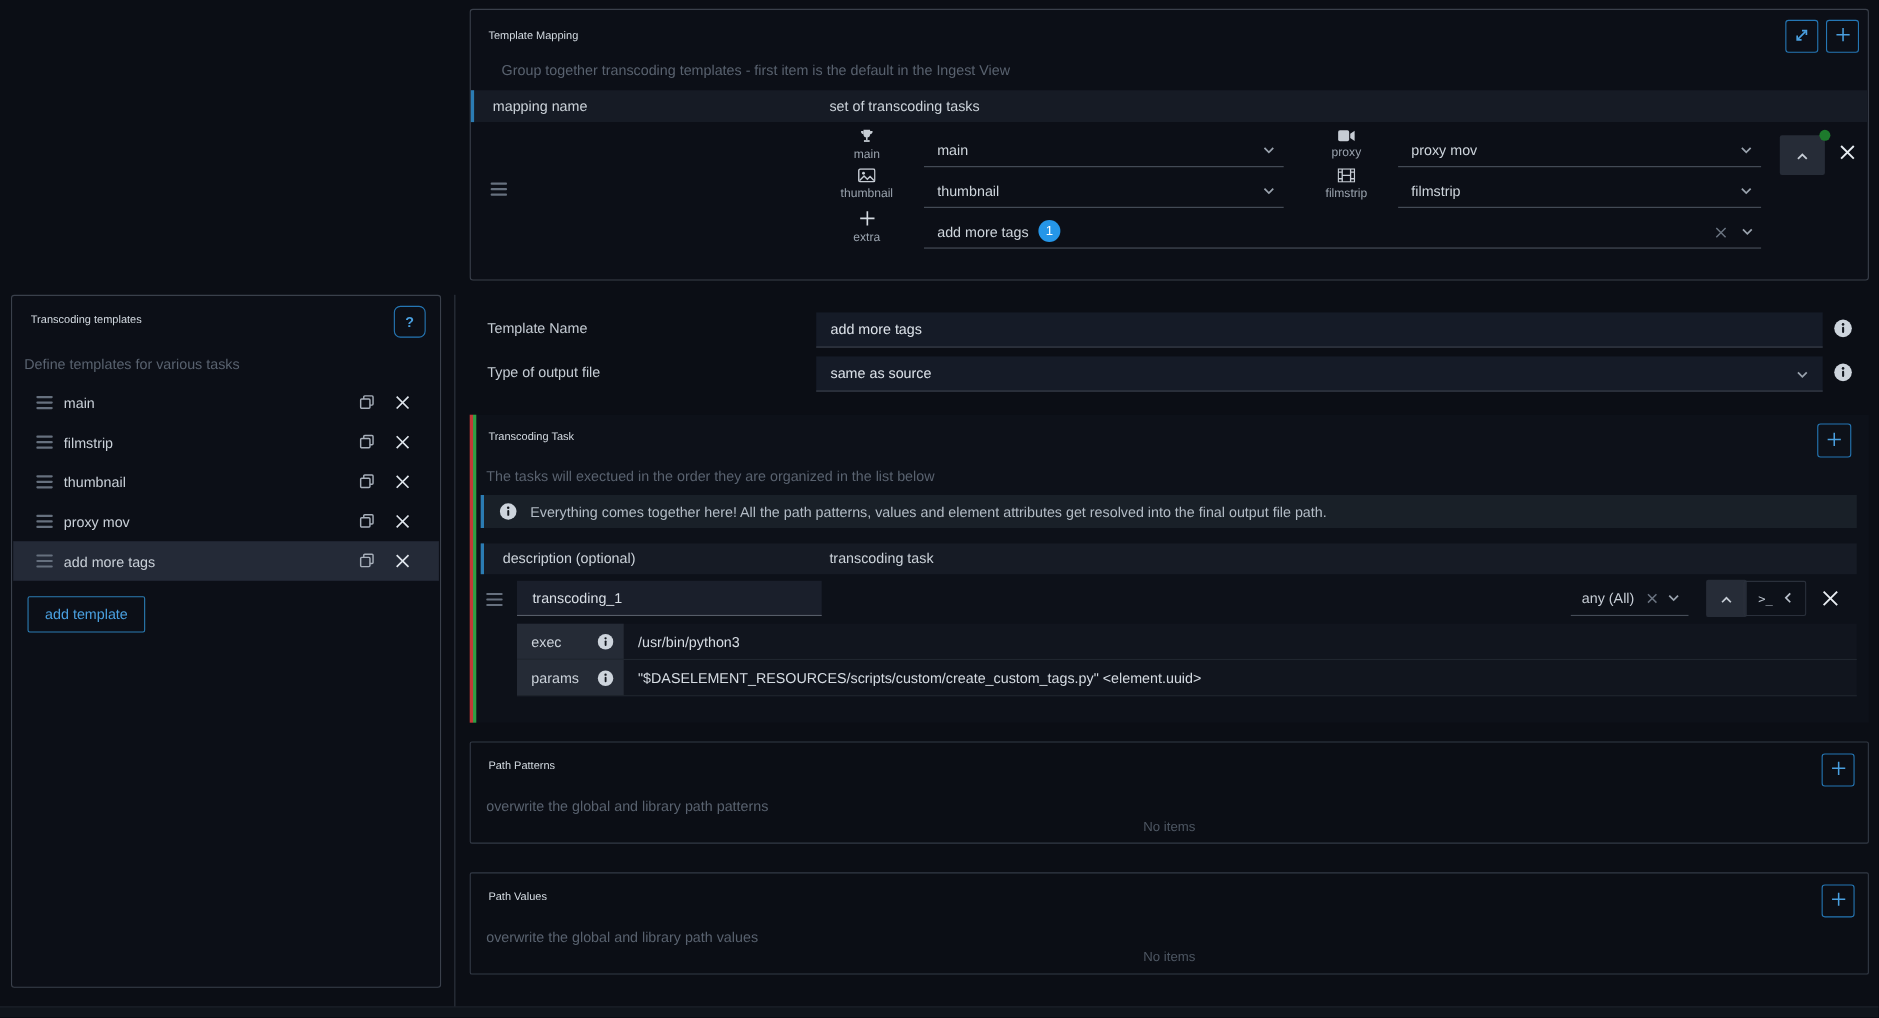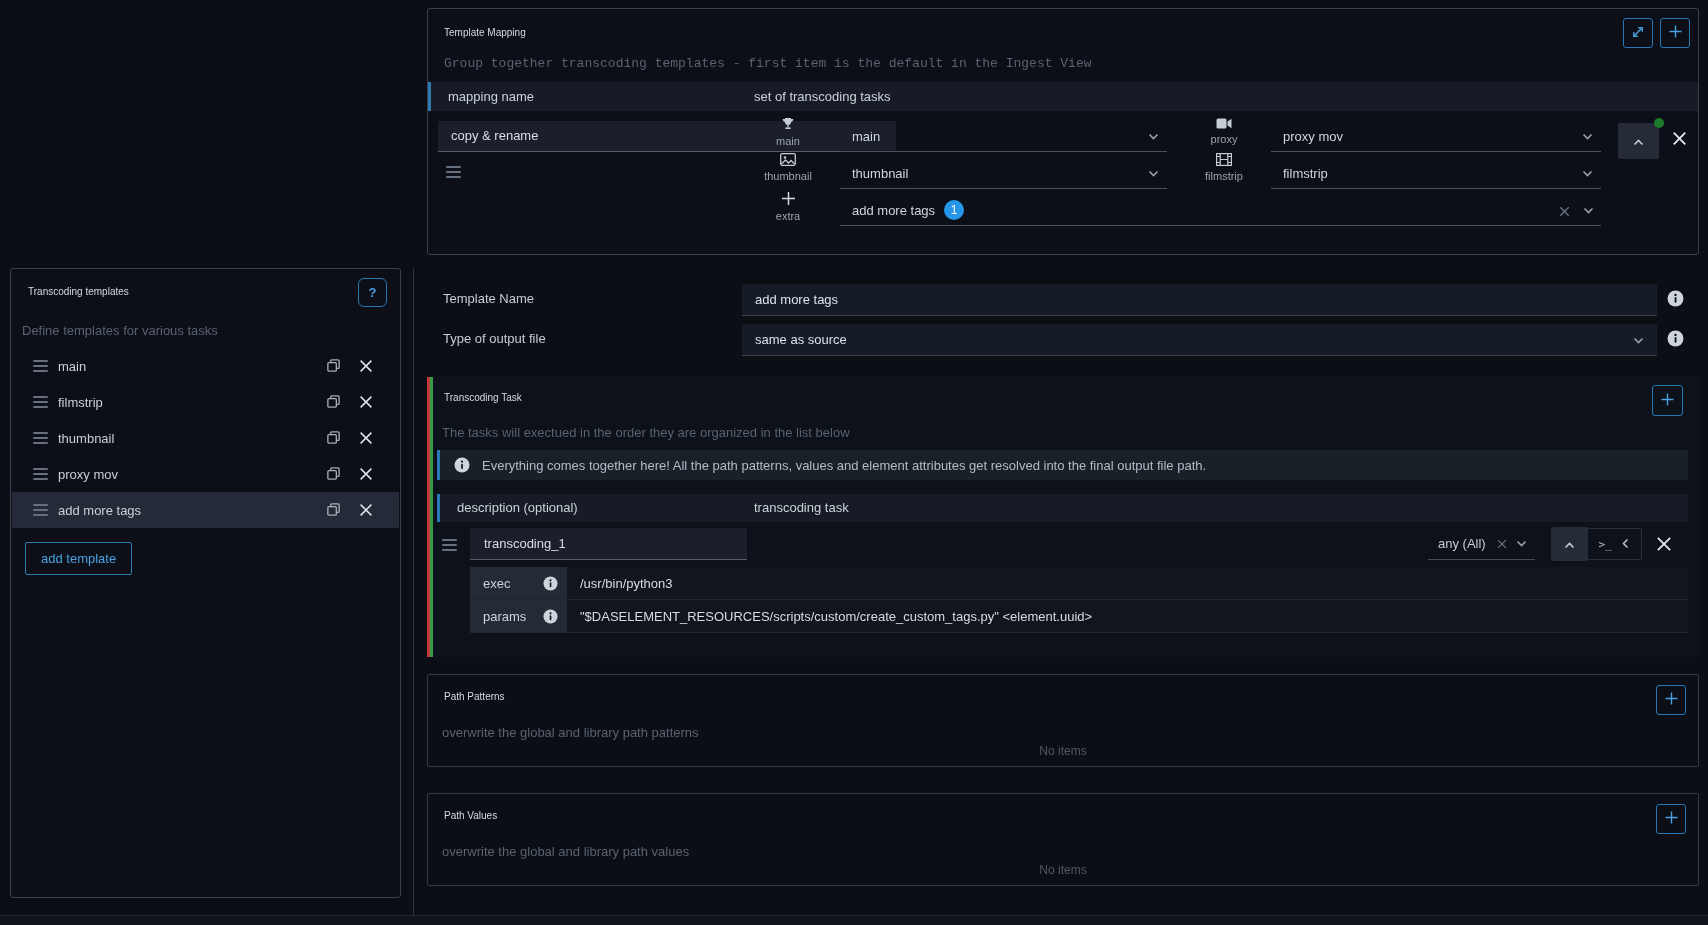--- a/index.html
+++ b/index.html
@@ -20,21 +20,21 @@
   .badge { display:inline-flex; align-items:center; justify-content:center;
            min-width:20px; height:20px; border-radius:10px; background:#2596e8;
            color:#fff; font-size:12px; margin-left:9px; }
   .info { display:inline-block; line-height:0; }
 
   
   .tm-panel { left:427px; top:8px; width:1272px; height:247px; }
   .tm-title { left:16px; top:18px; }
   .tm-actions { right:8px; top:9px; display:flex; gap:7px; }
   .tm-actions .ibtn { width:30px; height:30px; }
-  .tm-sub { left:16px; top:47px;font-family:Liberation Mono, monospace; }
+  .tm-sub { left:28px; top:47px; }
   .tm-head { left:0; right:0; top:73px; height:29px; background:#161b25;
              border-left:3px solid #2b7cb3; }
   .tm-head span { position:absolute; top:7px; color:#ccd3da; }
   .tm-col1 { left:17px; } .tm-col2 { left:323px; }
   .tm-row { left:0; right:0; top:101px; bottom:0; }
   .tm-name-input { left:10px; top:11px; width:458px; height:31px; background:#1a1f2b;
                    border-bottom:1px solid #565d68; line-height:30px; padding-left:13px; color:#d9dfe6; }
   .tm-drag { left:18px; top:56px; }
   .icon-stack { position:absolute; width:62px; text-align:center; }
   .ic1 { left:329px; } .ic2 { left:765px; }
@@ -174,21 +174,20 @@
     </div>
 
     <div class="abs sub tm-sub">Group together transcoding templates - first item is the default in the Ingest View</div>
 
     <div class="abs tm-head">
       <span class="tm-col1">mapping name</span>
       <span class="tm-col2">set of transcoding tasks</span>
     </div>
 
     <div class="abs tm-row">
-      <div class="abs tm-name-input">copy &amp; rename</div>
       <span class="abs drag tm-drag">
           <i></i>
           <i></i>
           <i></i>
         </span>
 
       <div class="icon-stack ic1">
         <div class="slot s-t0">
           <span>
             <svg width="14" height="14" viewBox="0 0 14 14" fill="#c6ccd4">

